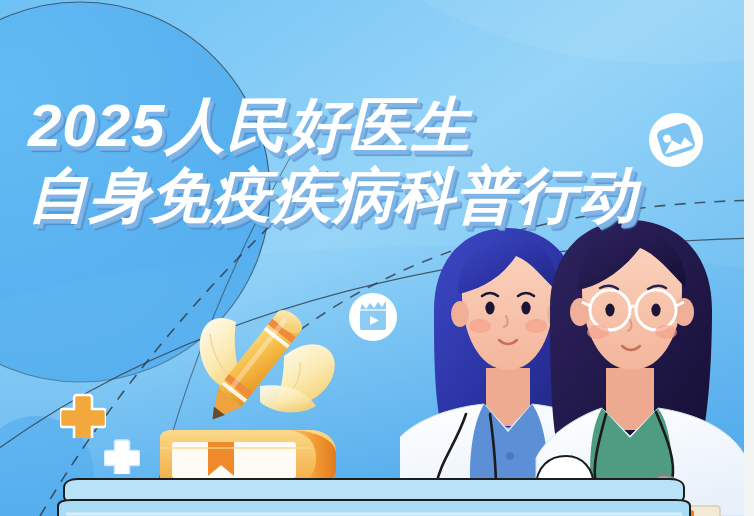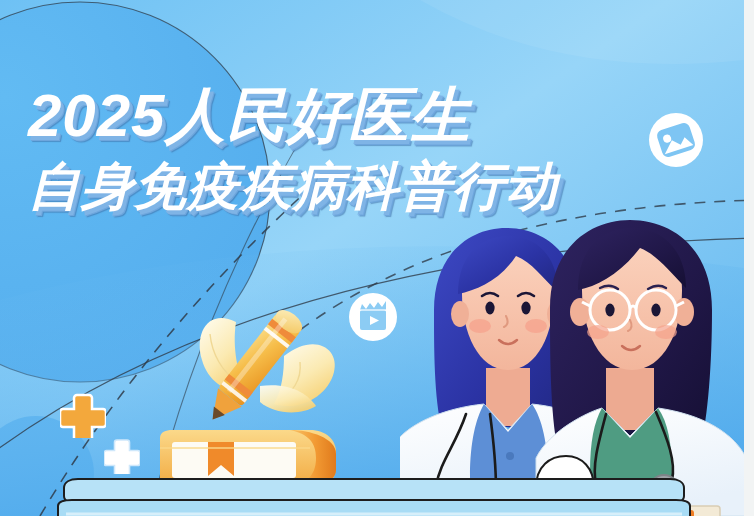--- a/index.html
+++ b/index.html
@@ -38,42 +38,42 @@
     font-style:italic;
     letter-spacing:1px;
     line-height:1.0;
     white-space:nowrap;
     text-shadow:
       3px 4px 0 #7fb4e6,
       4px 5px 0 #6ea6dd,
       5px 6px 1px rgba(60,110,165,.55);
   }
   .title-line-1{font-size:60px;}
-  .title-line-2{font-size:52px;margin-top:14px;}
+  .title-line-2{font-size:60px;margin-top:14px;}
 
   
   .badge{position:absolute;z-index:28;}
   .badge-photo{left:648px;top:112px;width:56px;height:56px;}
   .badge-video{left:348px;top:292px;width:50px;height:50px;}
 
   
   .plus{position:absolute;z-index:26;}
   .plus-orange{left:60px;top:392px;width:46px;height:46px;}
   .plus-white{left:104px;top:438px;width:36px;height:36px;}
 
   
   .pencil-book{position:absolute;left:150px;top:290px;width:210px;height:215px;z-index:24;}
 
   
   .doctors{position:absolute;left:400px;top:218px;width:344px;height:298px;z-index:22;}
 
   
   .desk{position:absolute;left:56px;top:478px;width:636px;height:60px;z-index:40;}
 
-  [data-bind]{display:inline-block;}
+  [data-bind]{display:inline-block;margin-top:10px;}
 </style>
 </head>
 <body>
 
 <div id="poster">
 
   <div class="bg-canvas">
     <svg class="bg-svg" viewBox="0 0 744 516">
       <defs>
         <linearGradient id="skyGrad" x1="0" y1="0" x2="1" y2="1">

